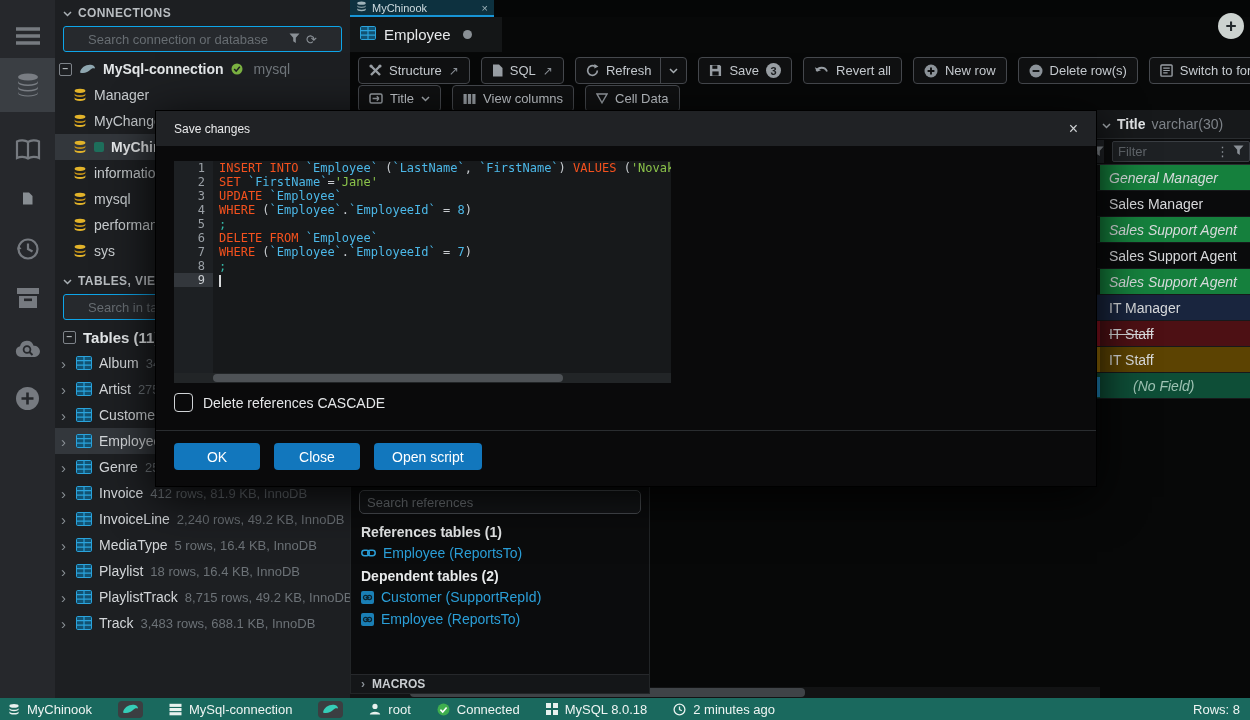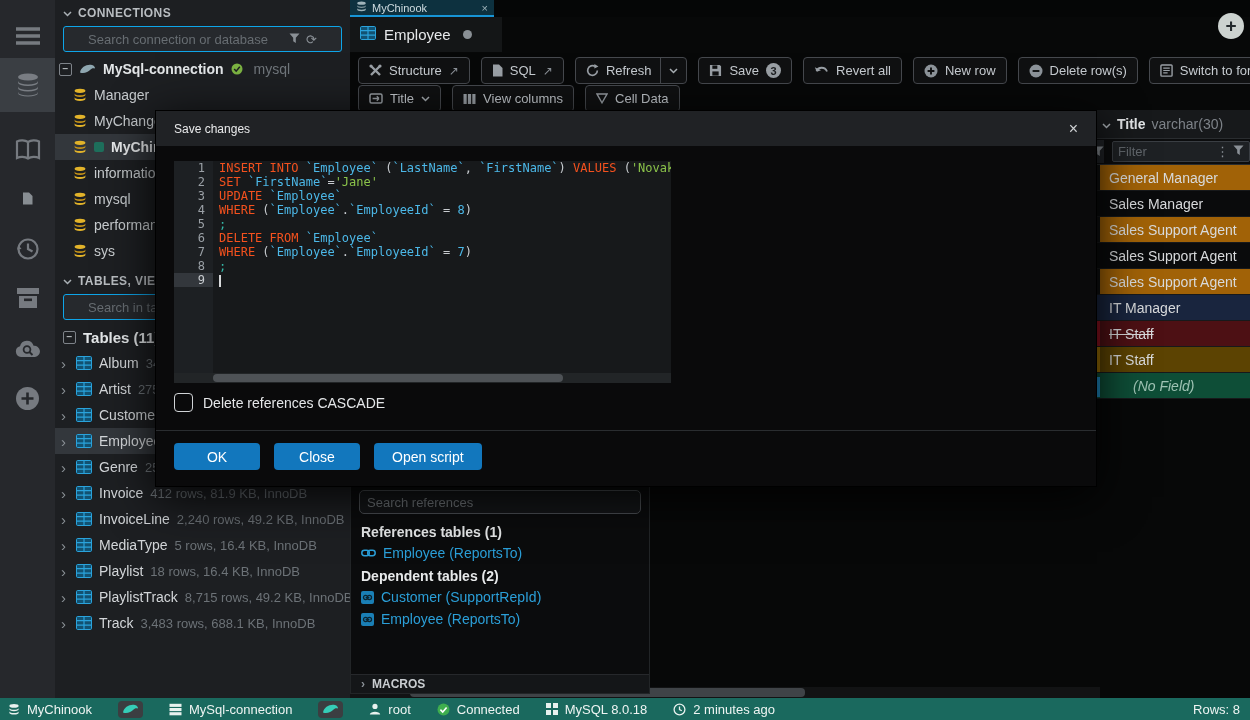--- a/index.html
+++ b/index.html
@@ -51,21 +51,21 @@
   .col-head .ct{color:#7d8288;font-size:14px;}
   .filter-row{height:25px;display:flex;align-items:center;gap:2px;background:#0c0d0e;border-bottom:1px solid #2a2d30;}
   .filter-funnel-box{width:14px;height:23px;background:#202327;display:flex;align-items:center;justify-content:flex-end;flex:none;}
   .filter-input{flex:1;height:19px;background:#1e2124;border:1px solid #3a3e43;border-radius:2px;display:flex;align-items:center;
                 padding:0 5px;color:#62676c;font-size:13px;gap:4px;margin-left:6px;}
   .filter-input .ph{flex:1;}
   .filter-input .kebab{color:#8a9096;}
   .g-row{height:25px;display:flex;align-items:stretch;border-bottom:1px solid #17191b;}
   .g-sliver{width:10px;flex:none;}
   .g-cell{flex:1;display:flex;align-items:center;padding-left:9px;color:#d8dadc;font-size:14px;white-space:nowrap;overflow:hidden;}
-  .g-row.alt0{background:#a16207;} .g-row.alt0 .g-sliver{background:#0f1011;}
+  .g-row.alt0{background:#15803d;font-style:italic;} .g-row.alt0 .g-sliver{background:#0f1011;}
   .g-row.alt1{background:#0a0b0c;} .g-row.alt1 .g-sliver{background:#0a0b0c;}
   .g-row.selected{background:#19253e;} .g-row.selected .g-sliver{background:#19253e;}
   .g-row.deleted{background:#4d1014;} .g-row.deleted .g-sliver{background:#8c1220;}
   .g-row.deleted .g-cell{text-decoration:line-through;}
   .g-row.modified{background:#5c4302;} .g-row.modified .g-sliver{background:#9c7004;}
   .g-row.inserted{background:#0e4e37;gap:24px;} .g-row.inserted .g-sliver{background:#0e4e37;position:relative;}
   .g-row.inserted .g-sliver::after{content:"";position:absolute;left:0;bottom:1px;width:10px;height:20px;background:#1f8ec7;}
   .g-row.inserted .g-cell{font-style:italic;color:#9fc3b4;}
   .hscroll{position:absolute;left:350px;top:687px;width:750px;height:11px;background:#121314;z-index:4;}
   .hscroll .thumb{position:absolute;left:60px;top:1px;width:395px;height:9px;background:#3f4347;border-radius:4px;}

